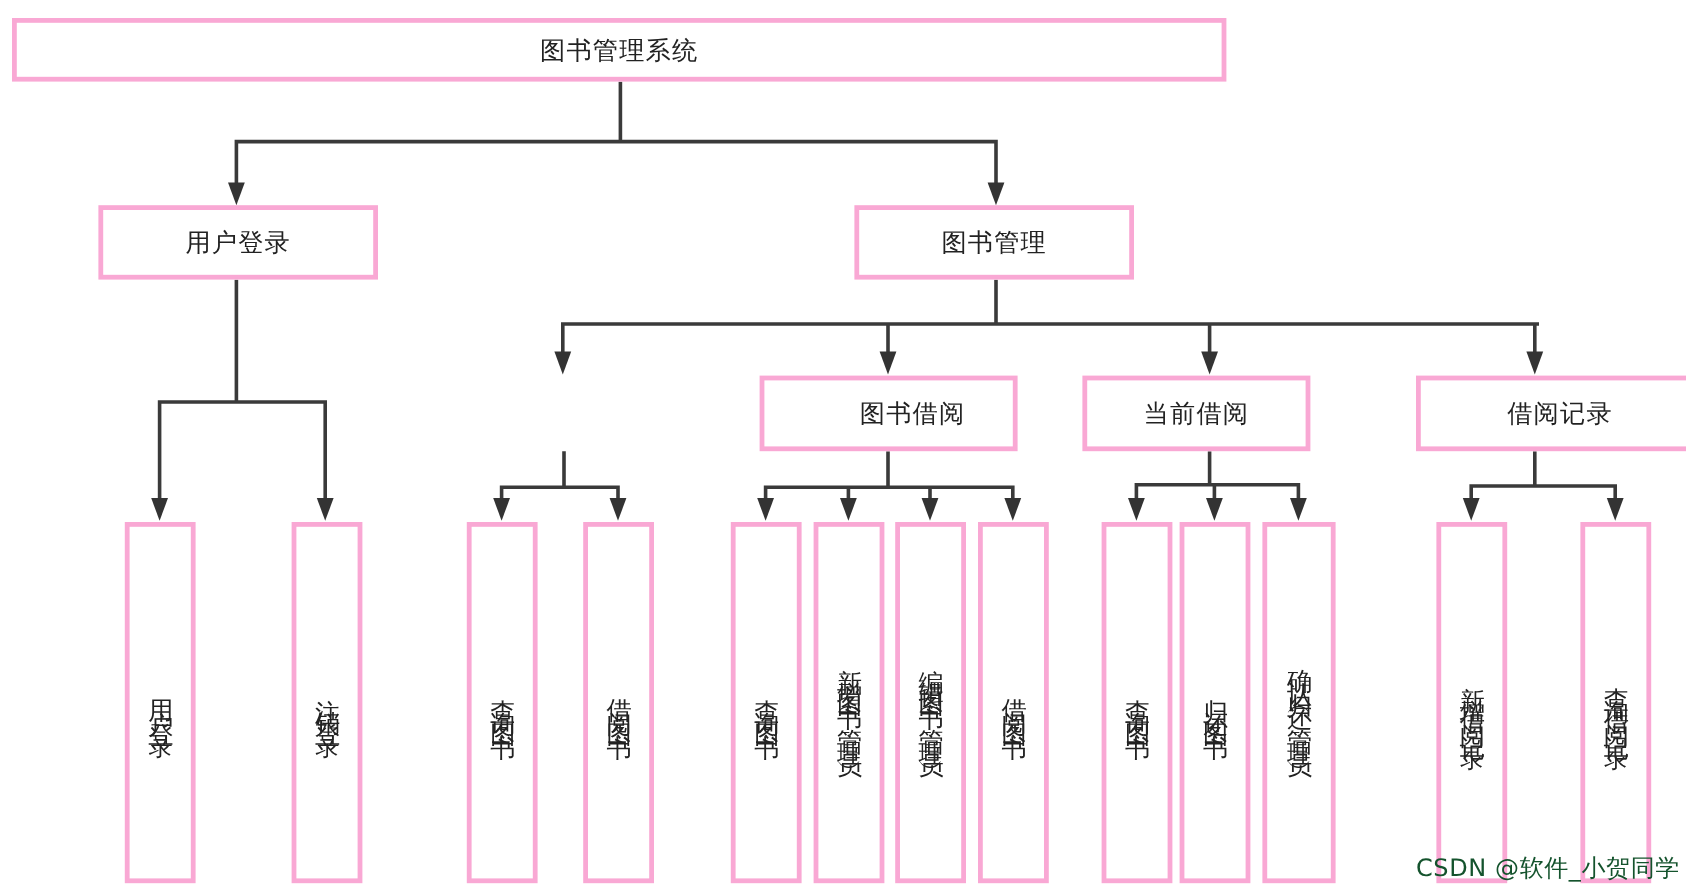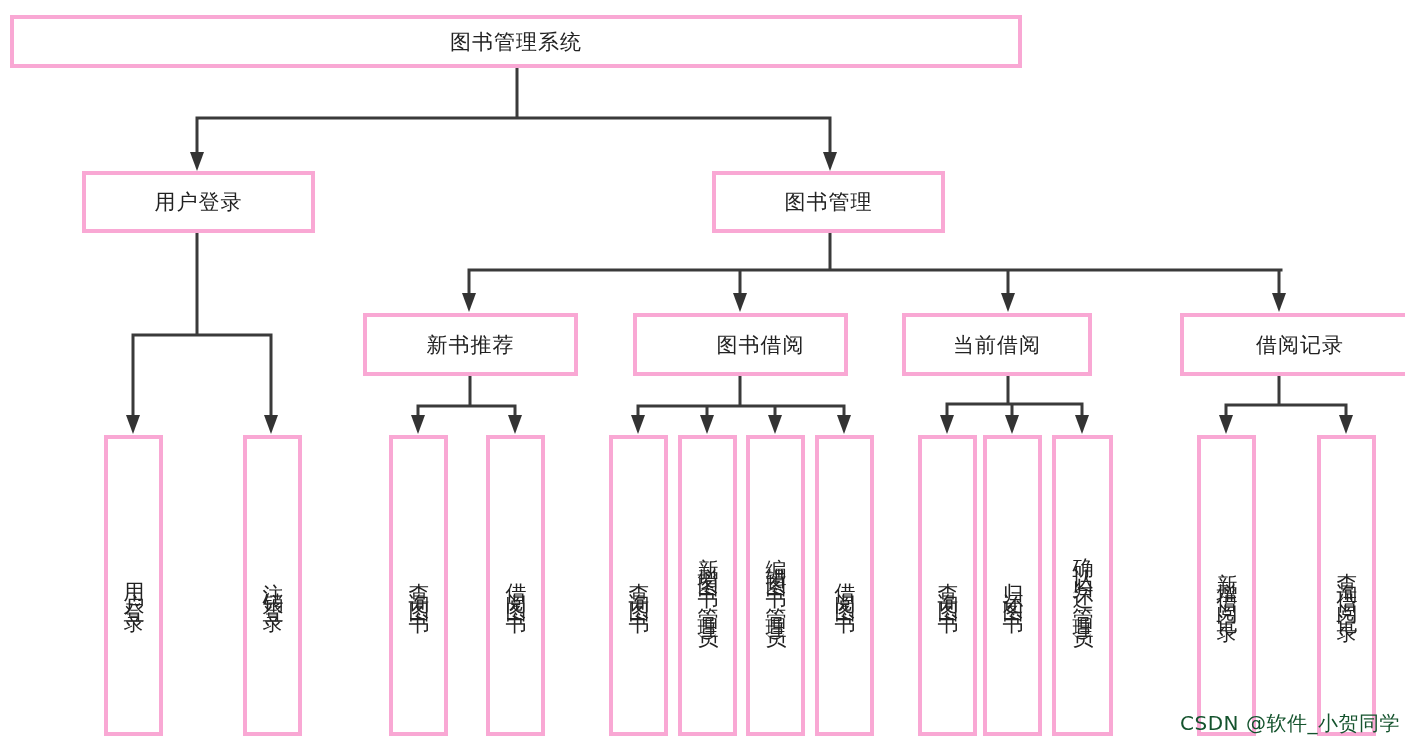--- a/index.html
+++ b/index.html
@@ -98,23 +98,20 @@
     <span>图书管理系统</span>
   </div>
 
   <div class="node hbox l2" style="left:82px;width:233px;">
     <span>用户登录</span>
   </div>
   <div class="node hbox l2" style="left:712px;width:233px;">
     <span>图书管理</span>
   </div>
 
-  <div class="node hbox l3" style="left:363px;width:215px;">
-    <span>新书推荐</span>
-  </div>
   <div class="node hbox l3" style="left:633px;width:215px;padding-left:40px;">
     <span>图书借阅</span>
   </div>
   <div class="node hbox l3" style="left:902px;width:190px;">
     <span>当前借阅</span>
   </div>
   <div class="node hbox l3" style="left:1180px;width:240px;">
     <span>借阅记录</span>
   </div>
 

